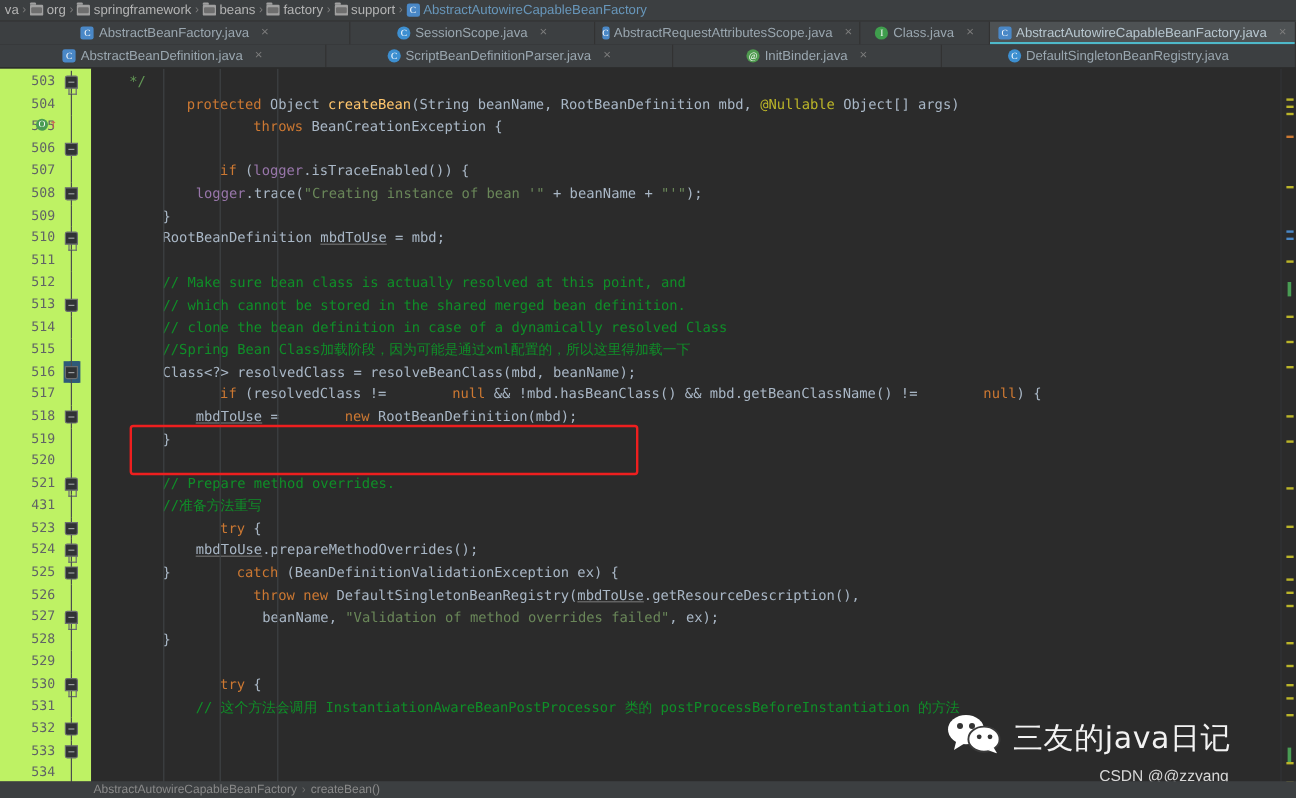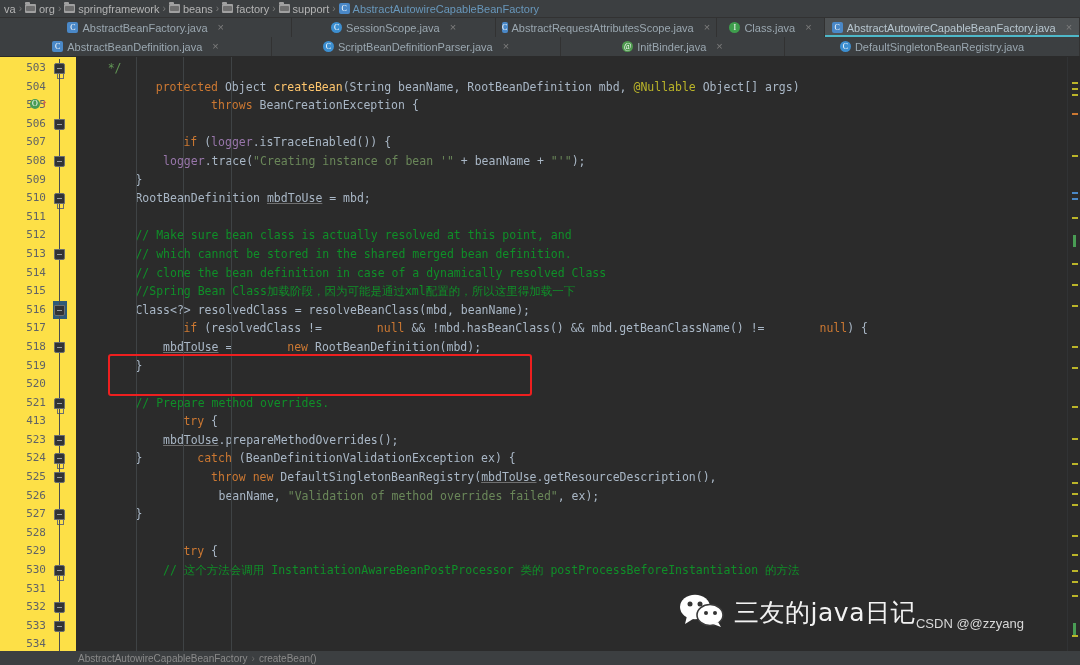--- a/index.html
+++ b/index.html
@@ -131,21 +131,21 @@
   .editor {
     position: relative;
     display: flex;
     height: 608px;
     background: #2b2b2b;
     overflow: hidden;
   }
   .gutter {
     width: 76px;
     flex: 0 0 76px;
-    background: #fde047;
+    background: #bef264;
     position: relative;
     font-family: "DejaVu Sans Mono", monospace;
     font-size: 11px;
     color: #606366;
     padding-top: 2px;
     box-sizing: border-box;
   }
   .gline {
     height: 18.6px;
     line-height: 18.6px;
@@ -290,22 +290,23 @@
     background: #bbb529;
   }
   .mk.blue  { background: #4a88c7; }
   .mk.green { background: #499c54; width: 3px; height: 12px; right: 4px; }
   .mk.orange{ background: #cc7832; }
 
   
   .watermark {
     position: absolute;
     right: 54px;
-    bottom: 34px;
-    display: flex;
+    bottom: 11px;
+    display: flex;
+    flex-direction: column;
     align-items: flex-end;
     pointer-events: none;
   }
   .wm-row { display: flex; align-items: center; gap: 9px; }
   .wm-text {
     color: #f2f2f2;
     font-size: 25px;
     font-family: "DejaVu Sans", sans-serif;
     letter-spacing: 0.5px;
   }
@@ -493,21 +494,21 @@
           </div><span class="num">519</span></div>
         <div class="gline"><div class="fold-rail">
             <div class="vline"></div>
           </div><span class="num">520</span></div>
         <div class="gline"><div class="fold-rail">
             <div class="vline"></div>
             <div class="fold-box open"></div>
           </div><span class="num">521</span></div>
         <div class="gline"><div class="fold-rail">
             <div class="vline"></div>
-          </div><span class="num">413</span></div>
+          </div><span class="num">431</span></div>
         <div class="gline"><div class="fold-rail">
             <div class="vline"></div>
             <div class="fold-box close"></div>
           </div><span class="num">523</span></div>
         <div class="gline"><div class="fold-rail">
             <div class="vline"></div>
             <div class="fold-box open"></div>
           </div><span class="num">524</span></div>
         <div class="gline"><div class="fold-rail">
             <div class="vline"></div>
@@ -562,20 +563,21 @@
         <div class="cline"><span class="grn">        // Make sure bean class is actually resolved at this point, and</span></div>
         <div class="cline"><span class="grn">        // which cannot be stored in the shared merged bean definition.</span></div>
         <div class="cline"><span class="grn">        // clone the bean definition in case of a dynamically resolved Class</span></div>
         <div class="cline"><span class="grn">        //Spring Bean Class加载阶段，因为可能是通过xml配置的，所以这里得加载一下</span></div>
         <div class="cline"><span class="typ">        Class&lt;?&gt; resolvedClass = resolveBeanClass(mbd, beanName)</span><span class="typ">;</span></div>
         <div class="cline"><span>        </span><span class="kw">if</span><span class="typ"> (resolvedClass != </span><span class="kw">null</span><span class="typ"> &amp;&amp; !mbd.hasBeanClass() &amp;&amp; mbd.getBeanClassName() != </span><span class="kw">null</span><span class="typ">) {</span></div>
         <div class="cline"><span>            </span><span class="und">mbdToUse</span><span class="typ"> = </span><span class="kw">new</span><span class="typ"> RootBeanDefinition(mbd);</span></div>
         <div class="cline"><span class="typ">        }</span></div>
         <div class="cline"><span></span></div>
         <div class="cline"><span class="grn">        // Prepare method overrides.</span></div>
+        <div class="cline"><span class="grn">        //准备方法重写</span></div>
         <div class="cline"><span>        </span><span class="kw">try</span><span class="typ"> {</span></div>
         <div class="cline"><span>            </span><span class="und">mbdToUse</span><span class="typ">.prepareMethodOverrides();</span></div>
         <div class="cline"><span class="typ">        } </span><span class="kw">catch</span><span class="typ"> (BeanDefinitionValidationException ex) {</span></div>
         <div class="cline"><span>            </span><span class="kw">throw new</span><span class="typ"> DefaultSingletonBeanRegistry(</span><span class="und">mbdToUse</span><span class="typ">.getResourceDescription(),</span></div>
         <div class="cline"><span class="typ">                    beanName, </span><span class="str">"Validation of method overrides failed"</span><span class="typ">, ex);</span></div>
         <div class="cline"><span class="typ">        }</span></div>
         <div class="cline"><span></span></div>
         <div class="cline"><span>        </span><span class="kw">try</span><span class="typ"> {</span></div>
         <div class="cline"><span class="grn">            // 这个方法会调用 InstantiationAwareBeanPostProcessor 类的 postProcessBeforeInstantiation 的方法</span></div>
       </div>

